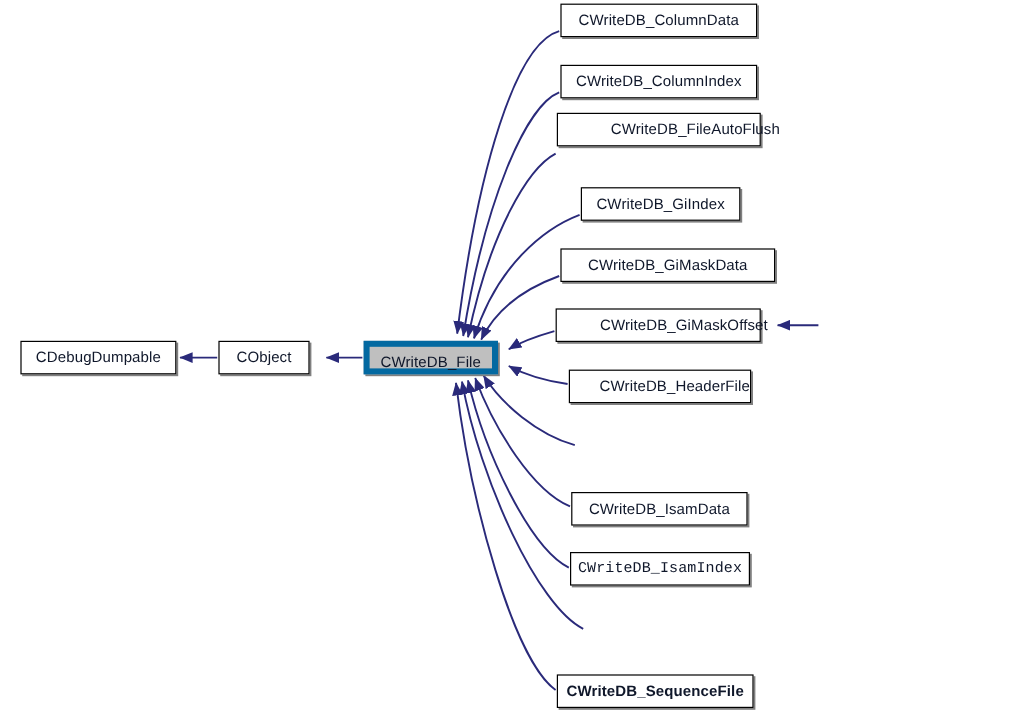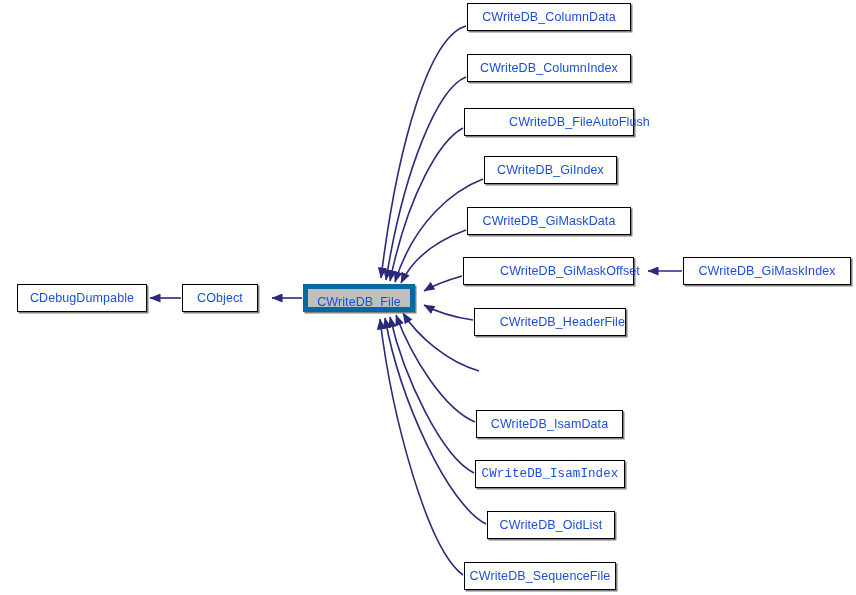--- a/index.html
+++ b/index.html
@@ -23,21 +23,21 @@
     width: 856px;
     height: 595px;
     pointer-events: none;
   }
   .node {
     position: absolute;
     box-sizing: border-box;
     height: 28px;
     border: 1px solid #000000;
     background: #ffffff;
-    color: #1d4ed8;
+    color: #0f172a;
     font-size: 12.5px;
     line-height: 26px;
     text-align: center;
     white-space: nowrap;
     box-shadow: 1.5px 1.5px 0 0 #808080;
     z-index: 3;
     letter-spacing: 0.1px;
   }
   .node.highlight {
     background: #bfbfbf;
@@ -96,54 +96,48 @@
   </div>
 
   <div class="node" style="left:467px; top:3px; width:164px;">
     <span class="node-label">CWriteDB_ColumnData</span>
   </div>
 
   <div class="node" style="left:467px; top:54px; width:164px;">
     <span class="node-label">CWriteDB_ColumnIndex</span>
   </div>
 
-  <div class="node" style="left:464px; top:108px; width:170px;padding-left:44px;">
+  <div class="node" style="left:464px; top:94px; width:170px;padding-left:44px;">
     <span class="node-label">CWriteDB_FileAutoFlush</span>
   </div>
 
   <div class="node" style="left:484px; top:156px; width:133px;">
     <span class="node-label">CWriteDB_GiIndex</span>
   </div>
 
-  <div class="node" style="left:467px; top:207px; width:164px;">
+  <div class="node" style="left:467px; top:207px; width:179px;">
     <span class="node-label">CWriteDB_GiMaskData</span>
   </div>
 
   <div class="node" style="left:463px; top:257px; width:171px;padding-left:36px;">
     <span class="node-label">CWriteDB_GiMaskOffset</span>
   </div>
 
   <div class="node" style="left:474px; top:308px; width:152px;text-align:right;">
     <span class="node-label">CWriteDB_HeaderFile</span>
   </div>
 
 
   <div class="node" style="left:476px; top:410px; width:147px;">
     <span class="node-label">CWriteDB_IsamData</span>
   </div>
 
   <div class="node" style="left:475px; top:460px; width:150px;font-family:Liberation Mono, monospace;">
     <span class="node-label">CWriteDB_IsamIndex</span>
   </div>
 
-  <div class="node" style="left:487px; top:511px; width:128px;">
-    <span class="node-label">CWriteDB_OidList</span>
-  </div>
 
-  <div class="node" style="left:464px; top:562px; width:152px;">
+  <div class="node" style="left:464px; top:562px; width:164px;font-weight:bold;">
     <span class="node-label">CWriteDB_SequenceFile</span>
   </div>
 
-  <div class="node" style="left:683px; top:257px; width:168px;">
-    <span class="node-label">CWriteDB_GiMaskIndex</span>
-  </div>
 
 </div>
 
 </body></html>

